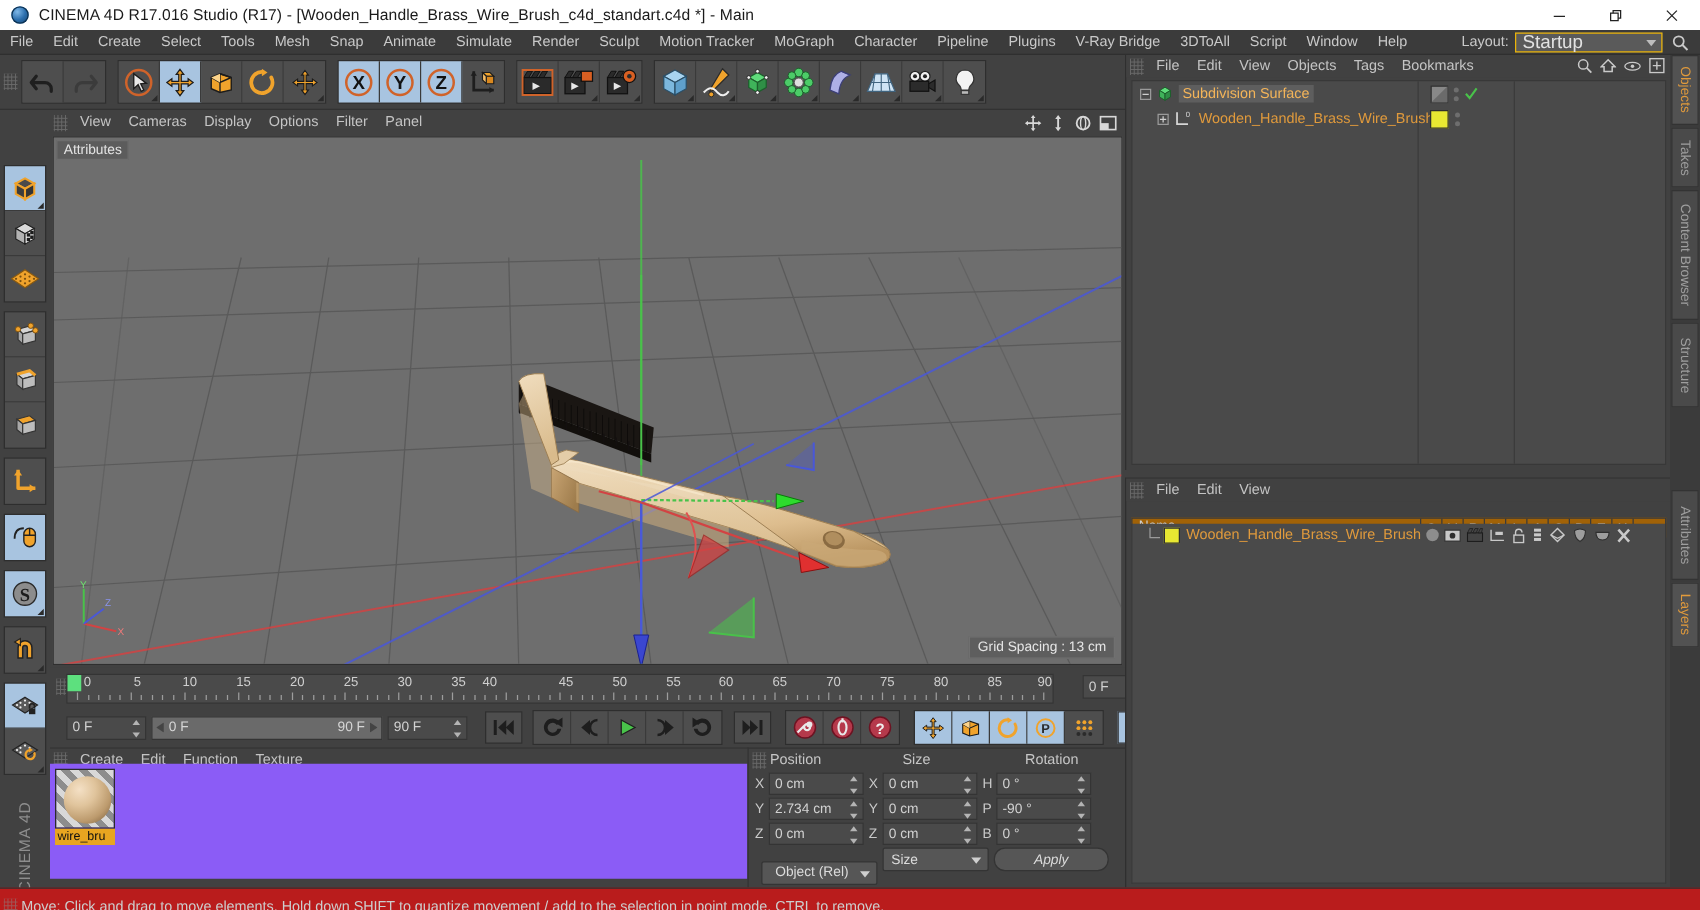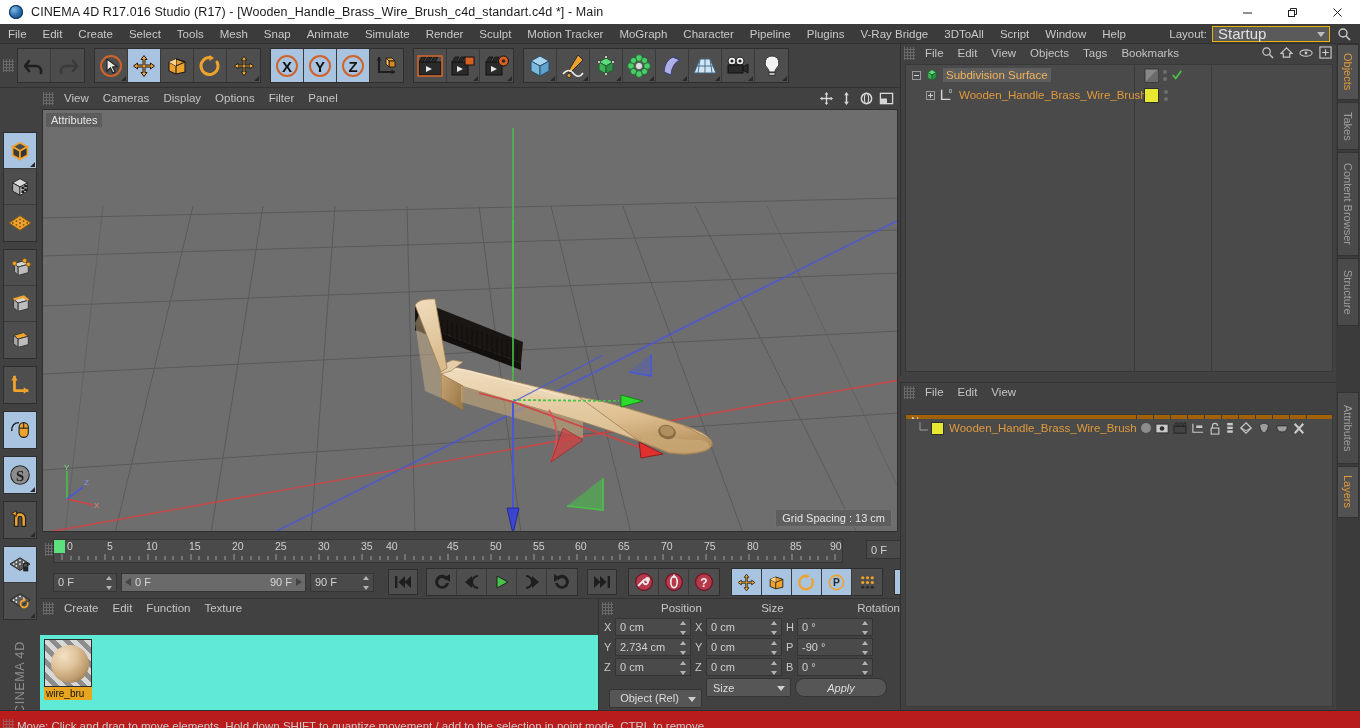--- a/index.html
+++ b/index.html
@@ -177,21 +177,21 @@
   .tgrp2 { display:flex; border:1px solid #2e2e2e; }
   .tgrp2 .tbtn2 { border:none; border-right:1px solid #3a3a3a; }
   .tgrp2 .tbtn2:last-child { border-right:none; }
   .tbtn2.active { background:#a8c4e0; }
 
   
   .matmgr {
     position:absolute; left:40px; top:598px; width:558px; height:112px;
     background:#414141; border-top:1px solid #333;
   }
-  .matbody { position:absolute; left:0; top:36px; width:100%; height:92px; background:#5eead4; }
+  .matbody { position:absolute; left:0; top:12px; width:100%; height:92px; background:#8b5cf6; }
   .matswatch {
     position:absolute; left:4px; top:4px; width:48px; height:48px;
     background:
       repeating-linear-gradient(45deg,#d8d8d8 0 5px,#8d8d8d 5px 10px);
     border:1px solid #2b2b2b;
   }
   .matsphere {
     position:absolute; left:6px; top:5px; width:38px; height:38px; border-radius:50%;
     background:radial-gradient(circle at 33% 28%, #f4e0c5 0%, #e0c49c 35%, #bc9a6d 68%, #6f5433 100%);
   }
@@ -199,21 +199,21 @@
     position:absolute; left:4px; top:52px; width:48px; height:13px;
     background:#e8a520; color:#111; font-size:10px; line-height:13px;
     padding-left:2px; overflow:hidden; white-space:nowrap;
   }
 
   
   .coords {
     position:absolute; left:598px; top:598px; width:302px; height:112px;
     background:#414141; border-left:1px solid #333; border-top:1px solid #333;
   }
-  .chead { display:flex; align-items:center; height:18px;gap:45px; }
+  .chead { display:flex; align-items:center; height:18px; }
   .chead .ch { font-size:11.5px; color:#c6c6c6; }
   .crow { display:flex; align-items:center; height:19px; margin-bottom:1px; padding-left:5px; }
   .axlbl { width:11px; font-size:11px; color:#c9c9c9; }
   .cfield {
     width:76px; height:18px; background:#4a4a4a; border:1px solid #343434;
     font-size:11px; color:#d2d2d2; display:flex; align-items:center;
     padding-left:4px; position:relative; margin-right:4px;
   }
   .cbtn {
     height:19px; background:#565656; border:1px solid #343434; border-radius:2px;

